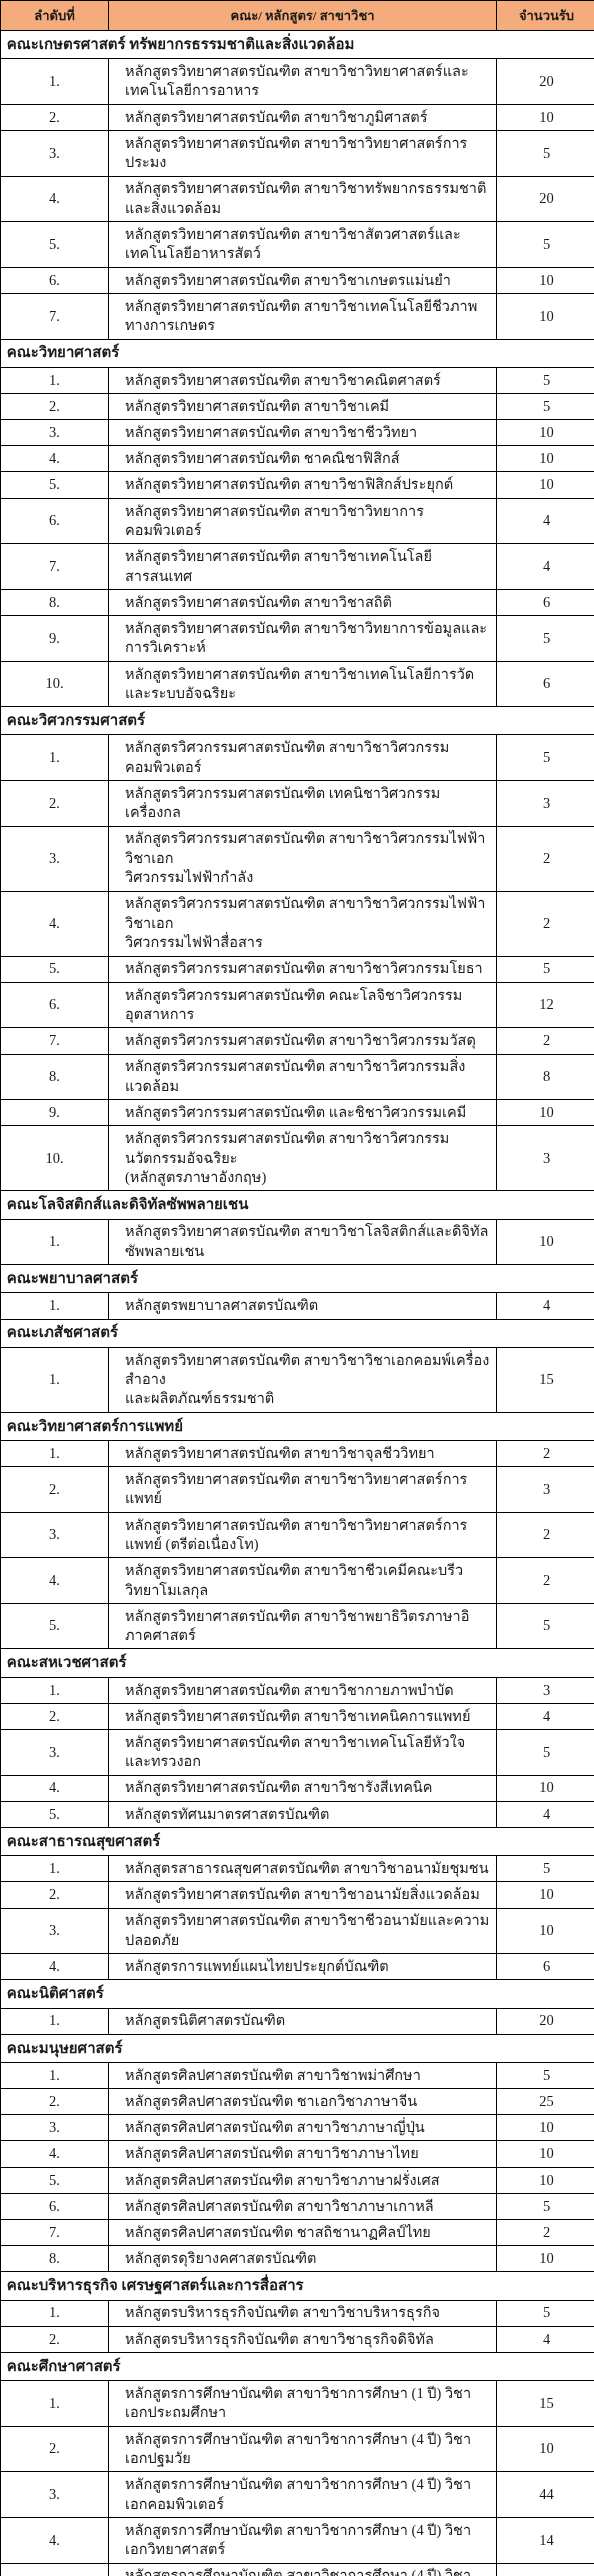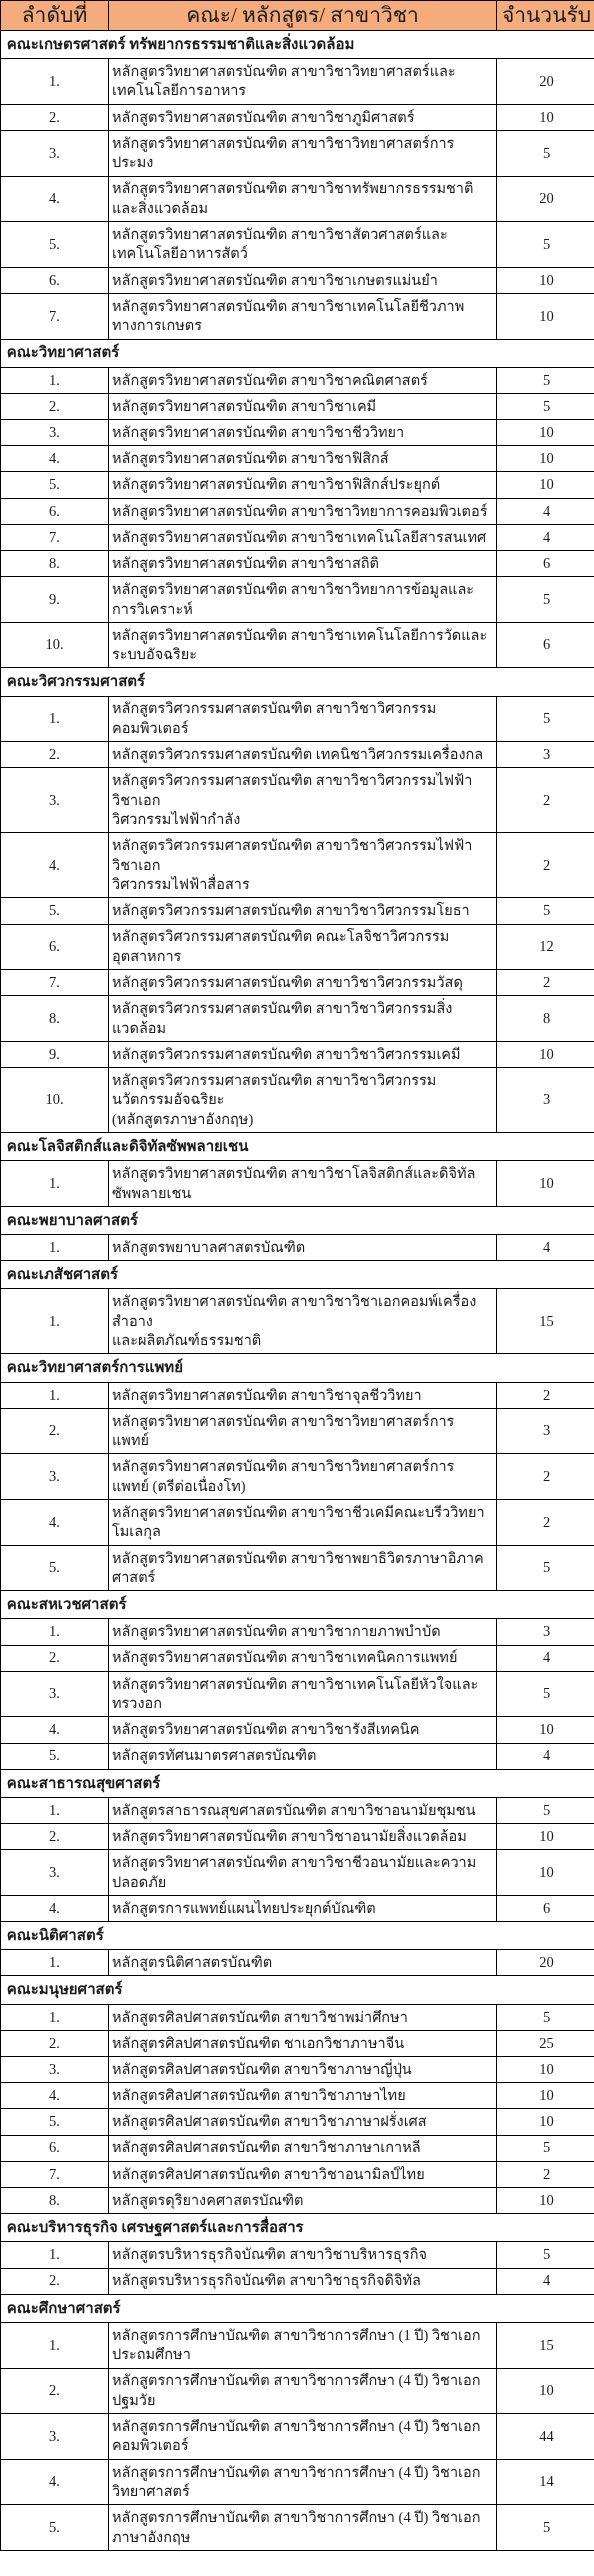--- a/index.html
+++ b/index.html
@@ -26,33 +26,33 @@
   th,td{
     border:1px solid var(--border);
     padding:2.9px 5.8px;
     font-size:14.5px;
     line-height:19.4px;
     vertical-align:middle;
     overflow:hidden;
   }
   thead th{
     background:var(--header-bg);
-    font-weight:normal;
+    font-weight:bold;
     text-align:center;
-    font-size:21px;
+    font-size:13px;
     padding:4.8px 3.9px;
     margin-left:20px;
   }
   td.section{
     font-weight:bold;
     font-size:15px;
     padding:3.9px 5.8px;
   }
   td.no{text-align:center;}
-  td.program{white-space:pre-line;padding-left:3px;}
+  td.program{white-space:pre-line;padding-left:16px;}
   td.count{text-align:center;}
 </style>
 </head>
 <body>
 
 <table>
   <colgroup>
     <col class="c-no">
     <col class="c-program">
     <col class="c-count">
@@ -116,21 +116,21 @@
         <td class="program">หลักสูตรวิทยาศาสตรบัณฑิต สาขาวิชาเคมี</td>
         <td class="count">5</td>
       </tr>
       <tr>
         <td class="no">3.</td>
         <td class="program">หลักสูตรวิทยาศาสตรบัณฑิต สาขาวิชาชีววิทยา</td>
         <td class="count">10</td>
       </tr>
       <tr>
         <td class="no">4.</td>
-        <td class="program">หลักสูตรวิทยาศาสตรบัณฑิต สาขาวิชาฟิสิกส์</td>
+        <td class="program">หลักสูตรวิทยาศาสตรบัณฑิต ชาคณิชาฟิสิกส์</td>
         <td class="count">10</td>
       </tr>
       <tr>
         <td class="no">5.</td>
         <td class="program">หลักสูตรวิทยาศาสตรบัณฑิต สาขาวิชาฟิสิกส์ประยุกต์</td>
         <td class="count">10</td>
       </tr>
       <tr>
         <td class="no">6.</td>
         <td class="program">หลักสูตรวิทยาศาสตรบัณฑิต สาขาวิชาวิทยาการคอมพิวเตอร์</td>
@@ -196,21 +196,21 @@
         <td class="program">หลักสูตรวิศวกรรมศาสตรบัณฑิต สาขาวิชาวิศวกรรมวัสดุ</td>
         <td class="count">2</td>
       </tr>
       <tr>
         <td class="no">8.</td>
         <td class="program">หลักสูตรวิศวกรรมศาสตรบัณฑิต สาขาวิชาวิศวกรรมสิ่งแวดล้อม</td>
         <td class="count">8</td>
       </tr>
       <tr>
         <td class="no">9.</td>
-        <td class="program">หลักสูตรวิศวกรรมศาสตรบัณฑิต สาขาวิชาวิศวกรรมเคมี</td>
+        <td class="program">หลักสูตรวิศวกรรมศาสตรบัณฑิต และชิชาวิศวกรรมเคมี</td>
         <td class="count">10</td>
       </tr>
       <tr>
         <td class="no">10.</td>
         <td class="program">หลักสูตรวิศวกรรมศาสตรบัณฑิต สาขาวิชาวิศวกรรมนวัตกรรมอัจฉริยะ
 (หลักสูตรภาษาอังกฤษ)</td>
         <td class="count">3</td>
       </tr>
       <tr>
         <td class="section" colspan="3">คณะโลจิสติกส์และดิจิทัลซัพพลายเชน</td>
@@ -352,21 +352,21 @@
         <td class="program">หลักสูตรศิลปศาสตรบัณฑิต สาขาวิชาภาษาฝรั่งเศส</td>
         <td class="count">10</td>
       </tr>
       <tr>
         <td class="no">6.</td>
         <td class="program">หลักสูตรศิลปศาสตรบัณฑิต สาขาวิชาภาษาเกาหลี</td>
         <td class="count">5</td>
       </tr>
       <tr>
         <td class="no">7.</td>
-        <td class="program">หลักสูตรศิลปศาสตรบัณฑิต สาขาวิชาอนามิลป์ไทย</td>
+        <td class="program">หลักสูตรศิลปศาสตรบัณฑิต ชาสถิชานาฏศิลป์ไทย</td>
         <td class="count">2</td>
       </tr>
       <tr>
         <td class="no">8.</td>
         <td class="program">หลักสูตรดุริยางคศาสตรบัณฑิต</td>
         <td class="count">10</td>
       </tr>
       <tr>
         <td class="section" colspan="3">คณะบริหารธุรกิจ เศรษฐศาสตร์และการสื่อสาร</td>
       </tr>

